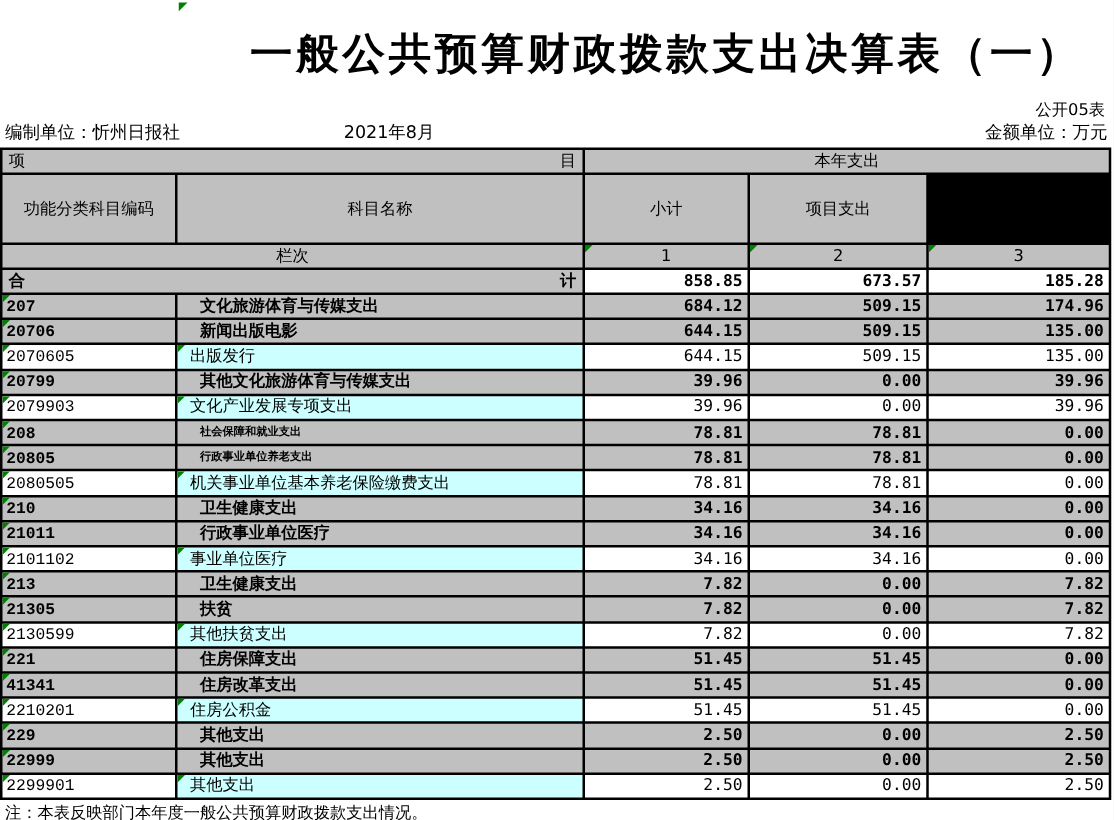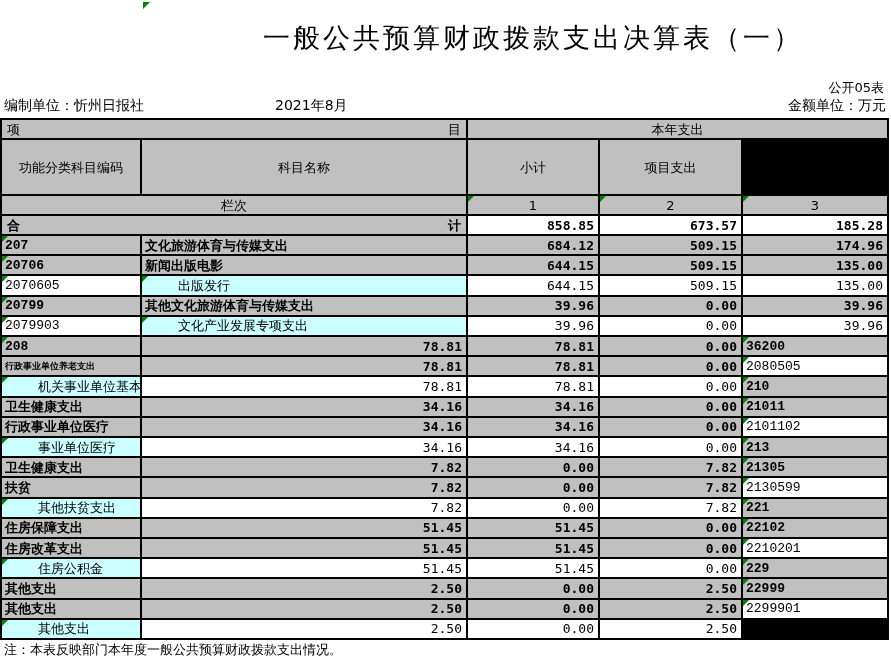--- a/index.html
+++ b/index.html
@@ -1,42 +1,42 @@
 <!DOCTYPE html>
 <html style="--header-bg: #c0c0c0; --detail-bg: #ccffff; --tri-color: #008000;"><head>
 <meta charset="utf-8">
 <style>
   *{margin:0;padding:0;box-sizing:border-box}
   html,body{background:#fff}
   body{font-family:"DejaVu Sans",sans-serif;color:#000}
   .page{position:relative;width:891px;height:656px;background:#fff;overflow:hidden}
 
   .title{position:absolute;top:20px;left:178px;width:710px;text-align:center;
-         font-size:27px;font-weight:normal;letter-spacing:3px;white-space:nowrap}
+         font-size:34px;font-weight:bold;letter-spacing:3px;white-space:nowrap}
   .sheet-label{position:absolute;top:79px;right:7px;font-size:13px}
   .meta{position:absolute;top:97px;left:0;width:100%;height:20px;font-size:14px}
   .meta .prepared{position:absolute;left:4px;width:214px;overflow:hidden;white-space:nowrap}
   .meta .period{position:absolute;left:275px;white-space:nowrap}
   .meta .unit{position:absolute;right:5px;white-space:nowrap}
 
   .grid{position:absolute;top:118px;left:0;width:889px;height:522px;background:#000;
         padding:2px;display:grid;gap:2px;
         grid-template-columns:138px 324px 130px 141px 1fr;
         grid-template-rows:18px 54px 18px 18px repeat(20,1fr)}
   .c{background:#fff;display:flex;align-items:center;font-size:13px;line-height:1;
      overflow:hidden;white-space:nowrap}
   .gray{background:var(--header-bg,#c0c0c0)}
   .cyan{background:var(--detail-bg,#ccffff)}
   .bold{font-weight:bold}
   .center{justify-content:center}
   .spread{justify-content:space-between;padding:0 5px}
   .num{justify-content:flex-end;padding-right:4px;font-family:"DejaVu Sans Mono",monospace}
   .code{padding-left:3px;font-family:Liberation Mono, monospace}
-  .name{padding-left:3px}
-  .indent{padding-left:36px}
+  .name{padding-left:18px}
+  .indent{padding-left:10px}
   .small{font-size:9px}
   .span2{grid-column:span 2}
   .span3{grid-column:span 3}
   .tri{position:relative}
   .tri::before{content:"";position:absolute;top:0;left:0;width:0;height:0;
                border-top:6px solid var(--tri-color,#008000);border-right:6px solid transparent}
   .float-tri{position:absolute;left:143px;top:2px;width:0;height:0;
              border-top:7px solid var(--tri-color,#008000);border-right:7px solid transparent}
   .note{position:absolute;top:641px;left:4px;font-size:13px;white-space:nowrap}
 </style>
@@ -102,24 +102,25 @@
       <div class="c name gray bold">其他文化旅游体育与传媒支出</div>
       <div class="c num gray bold">39.96</div>
       <div class="c num gray bold">0.00</div>
       <div class="c num gray bold">39.96</div>
       <div class="c code tri">2079903</div>
       <div class="c name cyan tri indent">文化产业发展专项支出</div>
       <div class="c num">39.96</div>
       <div class="c num">0.00</div>
       <div class="c num">39.96</div>
       <div class="c code tri gray bold">208</div>
+      <div class="c name gray bold small">社会保障和就业支出</div>
       <div class="c num gray bold">78.81</div>
       <div class="c num gray bold">78.81</div>
       <div class="c num gray bold">0.00</div>
-      <div class="c code tri gray bold">36200</div>
+      <div class="c code tri gray bold">20805</div>
       <div class="c name gray bold small">行政事业单位养老支出</div>
       <div class="c num gray bold">78.81</div>
       <div class="c num gray bold">78.81</div>
       <div class="c num gray bold">0.00</div>
       <div class="c code tri">2080505</div>
       <div class="c name cyan tri indent">机关事业单位基本养老保险缴费支出</div>
       <div class="c num">78.81</div>
       <div class="c num">78.81</div>
       <div class="c num">0.00</div>
       <div class="c code tri gray bold">210</div>
@@ -150,21 +151,21 @@
       <div class="c code tri">2130599</div>
       <div class="c name cyan tri indent">其他扶贫支出</div>
       <div class="c num">7.82</div>
       <div class="c num">0.00</div>
       <div class="c num">7.82</div>
       <div class="c code tri gray bold">221</div>
       <div class="c name gray bold">住房保障支出</div>
       <div class="c num gray bold">51.45</div>
       <div class="c num gray bold">51.45</div>
       <div class="c num gray bold">0.00</div>
-      <div class="c code tri gray bold">22102</div>
+      <div class="c code tri gray bold">41341</div>
       <div class="c name gray bold">住房改革支出</div>
       <div class="c num gray bold">51.45</div>
       <div class="c num gray bold">51.45</div>
       <div class="c num gray bold">0.00</div>
       <div class="c code tri">2210201</div>
       <div class="c name cyan tri indent">住房公积金</div>
       <div class="c num">51.45</div>
       <div class="c num">51.45</div>
       <div class="c num">0.00</div>
       <div class="c code tri gray bold">229</div>

